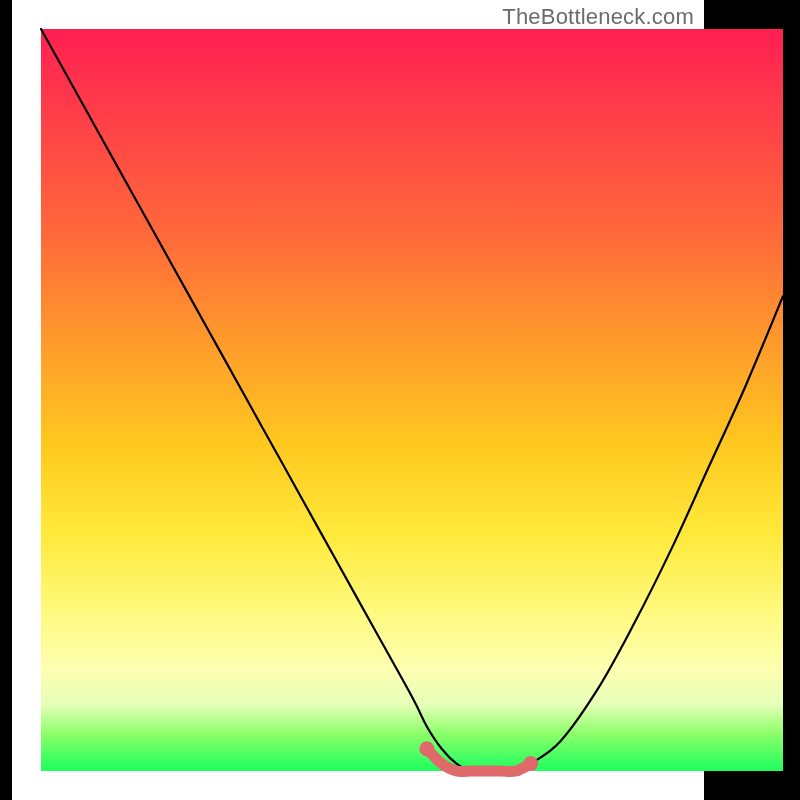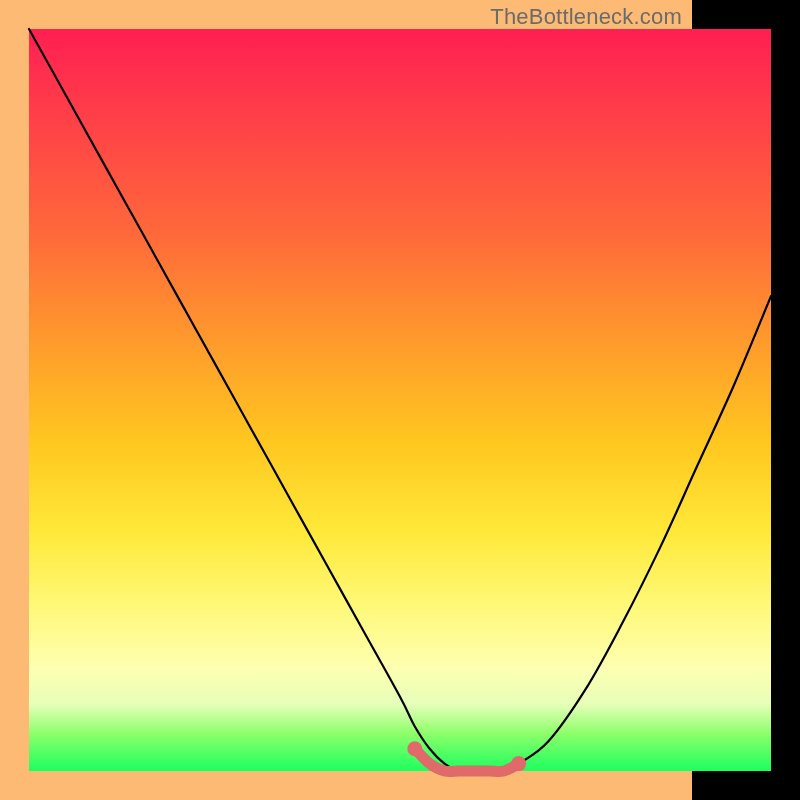--- a/index.html
+++ b/index.html
@@ -6,25 +6,25 @@
     margin: 0;
     padding: 0;
     width: 800px;
     height: 800px;
     background: #000;
     overflow: hidden;
     font-family: Arial, Helvetica, sans-serif;
   }
   .frame {
     position: absolute;
-    left: 0;
+    left: 12px;
     top: 0;
     width: 692px;
     height: 800px;
-    background: #fdba74;
+    background: #ffffff;
   }
   .plot-area {
     position: absolute;
     left: 29px;
     top: 29px;
     width: 742px;
     height: 742px;
     
     background: linear-gradient(
       to bottom,

